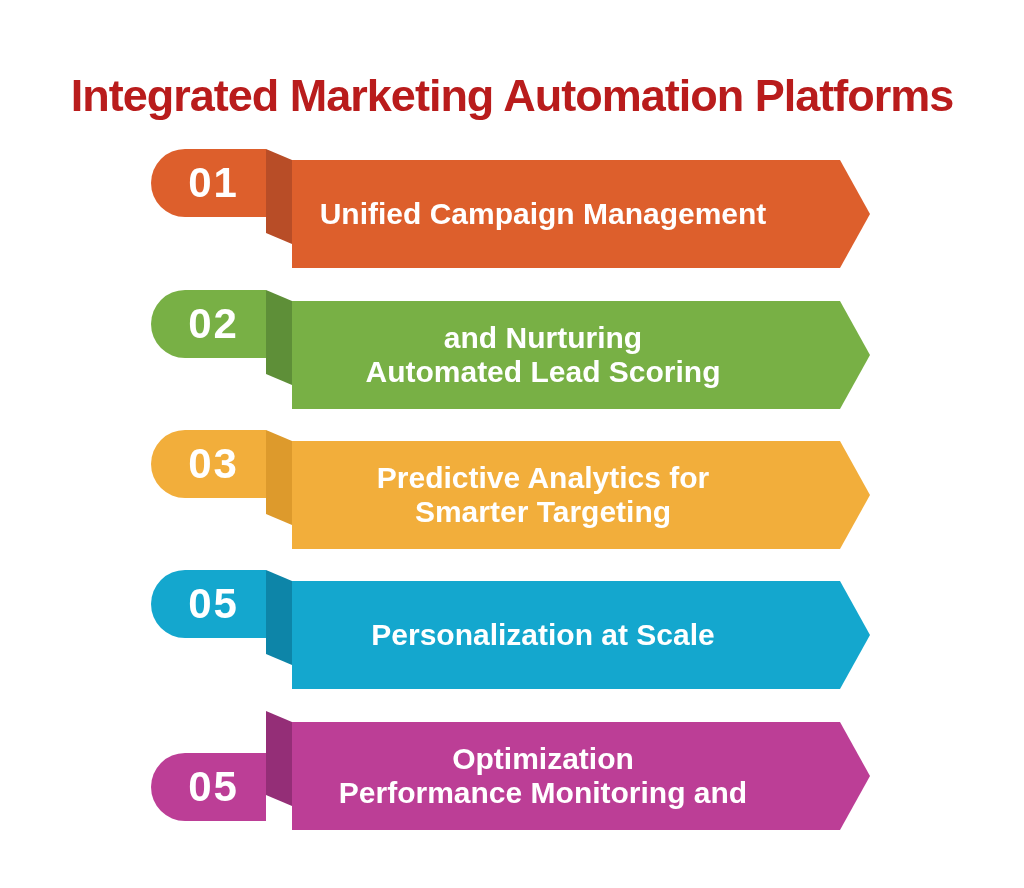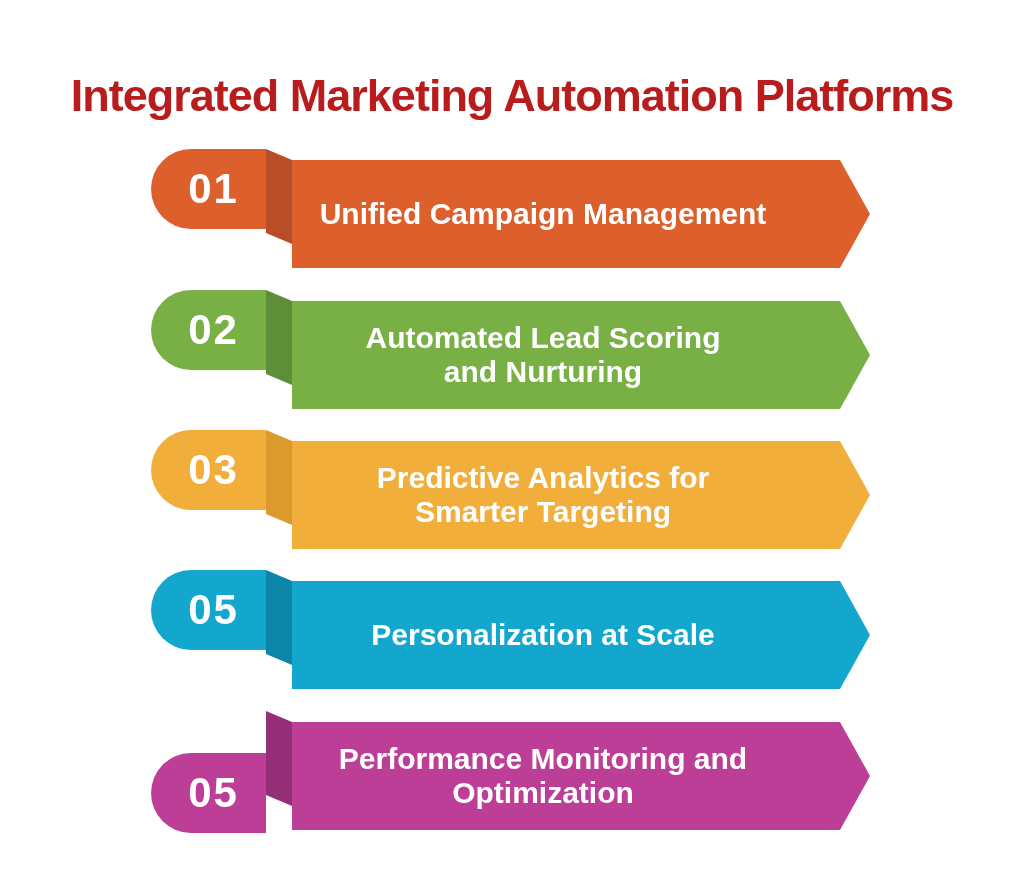--- a/index.html
+++ b/index.html
@@ -32,21 +32,21 @@
     height:95px;
   }
   .row1{top:149px;}
   .row2{top:290px;}
   .row3{top:430px;}
   .row4{top:570px;}
   .row5{top:711px;}
   .pill{
     position:absolute;
     left:0; top:0;
-    width:115px; height:80px;
+    width:115px; height:68px;
     border-radius:42px 0 0 42px;
     display:flex;
     align-items:center;
     justify-content:center;
     padding-left:10px;
     box-sizing:border-box;
   }
   .num{
     color:#ffffff;
     font-size:42px;
@@ -103,22 +103,22 @@
     </div>
   </div>
 
   <div class="row row2">
     <div class="pill" style="background-color: rgb(120, 176, 69);">
       <span class="num">02</span>
     </div>
     <div class="fold" style="background-color: rgb(94, 143, 56);"></div>
     <div class="banner" style="background-color: rgb(120, 176, 69);">
       <div class="label">
+        <span class="line">and Nurturing</span>
         <span class="line">Automated Lead Scoring</span>
-        <span class="line">and Nurturing</span>
       </div>
     </div>
   </div>
 
   <div class="row row3">
     <div class="pill" style="background-color: rgb(242, 174, 59);">
       <span class="num">03</span>
     </div>
     <div class="fold" style="background-color: rgb(221, 154, 44);"></div>
     <div class="banner" style="background-color: rgb(242, 174, 59);">
@@ -142,19 +142,19 @@
     </div>
   </div>
 
   <div class="row row5">
     <div class="pill" style="background-color: rgb(188, 62, 150); margin-top: 42px;">
       <span class="num">05</span>
     </div>
     <div class="fold" style="background-color: rgb(148, 46, 119);"></div>
     <div class="banner" style="background-color: rgb(188, 62, 150);">
       <div class="label">
+        <span class="line">Optimization</span>
         <span class="line">Performance Monitoring and</span>
-        <span class="line">Optimization</span>
       </div>
     </div>
   </div>
 
 </div>
 
 </body></html>

